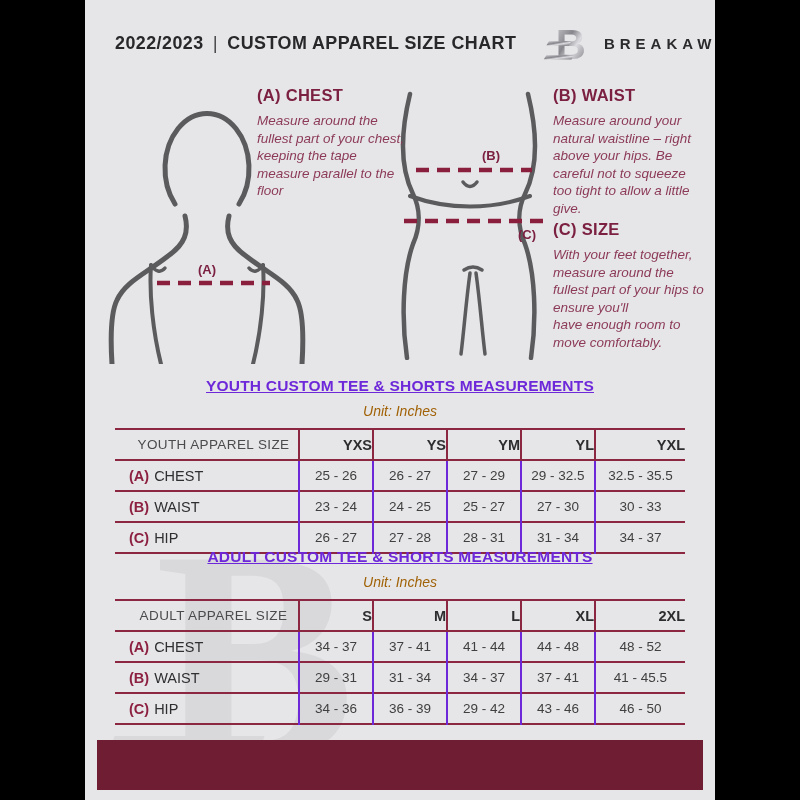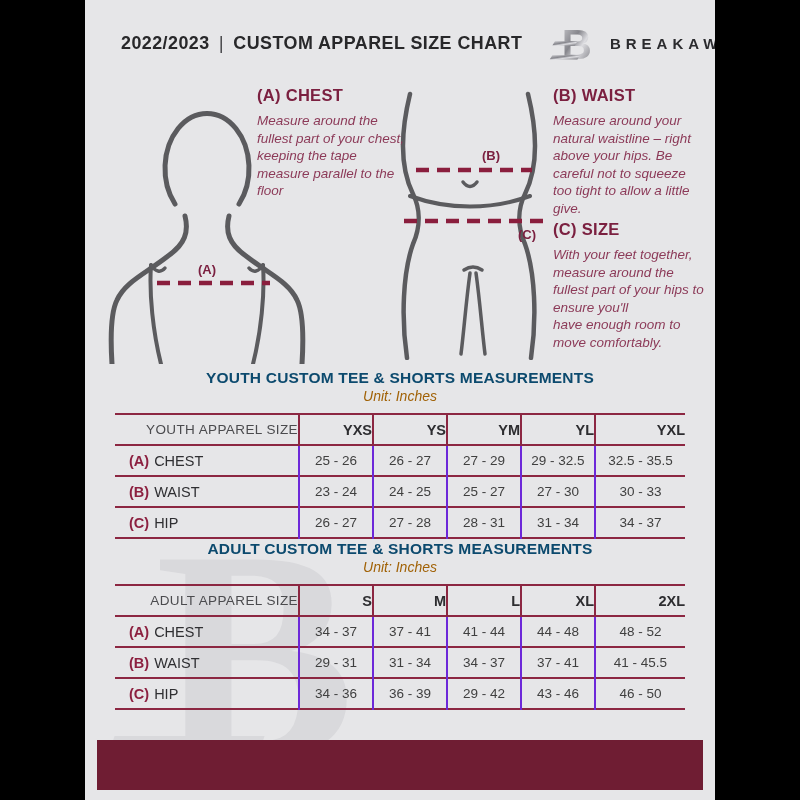--- a/index.html
+++ b/index.html
@@ -6,21 +6,21 @@
   body{
     width:800px;height:800px;overflow:hidden;background:#000;
     font-family:"Liberation Sans",sans-serif;position:relative;
   }
   .page{
     position:absolute;left:85px;top:0;width:630px;height:800px;
     background:#e6e6e8;overflow:hidden;
   }
   
   .hdr{
-    position:absolute;left:36px;right:24px;top:22px;height:42px;
+    position:absolute;left:30px;right:24px;top:22px;height:42px;
     display:flex;justify-content:space-between;align-items:center;
   }
   .hdr-title{
     display:flex;align-items:center;gap:10px;
     font-weight:700;font-size:19px;letter-spacing:.5px;color:#28282a;
     transform:scaleX(.94);transform-origin:left center;white-space:nowrap;
   }
   .hdr-title .bar{font-weight:400;color:#3a3a3c;font-size:18px;}
   .brand{display:flex;align-items:center;gap:10px;}
   .brand-name{font-weight:700;font-size:15px;letter-spacing:5px;color:#2b2b2e;}
@@ -32,36 +32,36 @@
   .inst{position:absolute;}
   .inst h3{margin:0 0 7px 0;font-size:16.5px;font-weight:700;color:#7b2040;letter-spacing:.3px;}
   .inst p{margin:0;font-size:13.5px;font-style:italic;color:#8c3a58;line-height:1.3;white-space:pre-line;}
   .inst-a{left:172px;top:6px;width:155px;}
   .inst-b{left:468px;top:6px;width:150px;}
   .inst-c{left:468px;top:140px;width:156px;}
   
   .section{position:absolute;left:0;width:630px;text-align:center;z-index:2;}
   .section-youth{top:369px;}
   .section-adult{top:540px;}
-  .section h2{margin:0;font-size:15.5px;font-weight:700;color:#0c4a6e;letter-spacing:.2px;}
+  .section h2{margin:8px;font-size:15.5px;font-weight:700;color:#6d28d9;letter-spacing:.2px;text-decoration:underline;}
   .section .sub{margin:1px 0 9px 0;font-size:14px;font-style:italic;color:#a16207;}
   table.size-table{
     border-collapse:collapse;table-layout:fixed;width:570px;margin:0 auto;
     background:transparent;
   }
   table.size-table col.c0{width:184px;}
   table.size-table col.c1,table.size-table col.c2,
   table.size-table col.c3,table.size-table col.c4{width:74px;}
   table.size-table col.c5{width:90px;}
   table.size-table tr{height:31px;}
   table.size-table thead tr{border-top:2px solid #8c2742;border-bottom:2px solid #8c2742;}
   table.size-table tbody tr{border-bottom:2px solid #8c2742;}
   table.size-table th,table.size-table td{padding:0;vertical-align:middle;}
   .cell-size-hdr{
-    text-align:right;padding-left:14px !important;font-weight:400;
+    text-align:center;padding-left:14px !important;font-weight:400;
     font-size:13.5px;color:#4b4b4e;letter-spacing:.4px;
   }
   .cell-col{font-weight:700;font-size:14.5px;color:#2d2d30;text-align:right;border-left:2px solid #8c2742;}
   .cell-label{text-align:left;padding-left:14px !important;font-size:14.5px;color:#2f2f32;}
   .cell-label .key{font-weight:700;color:#8c2040;margin-right:5px;}
   .cell-val{font-size:13.5px;color:#404040;text-align:center;border-left:2px solid #6d28d9;}
   
   .footer-bar{
     position:absolute;left:12px;top:740px;width:606px;height:50px;
     background:#6f1d33;z-index:3;

